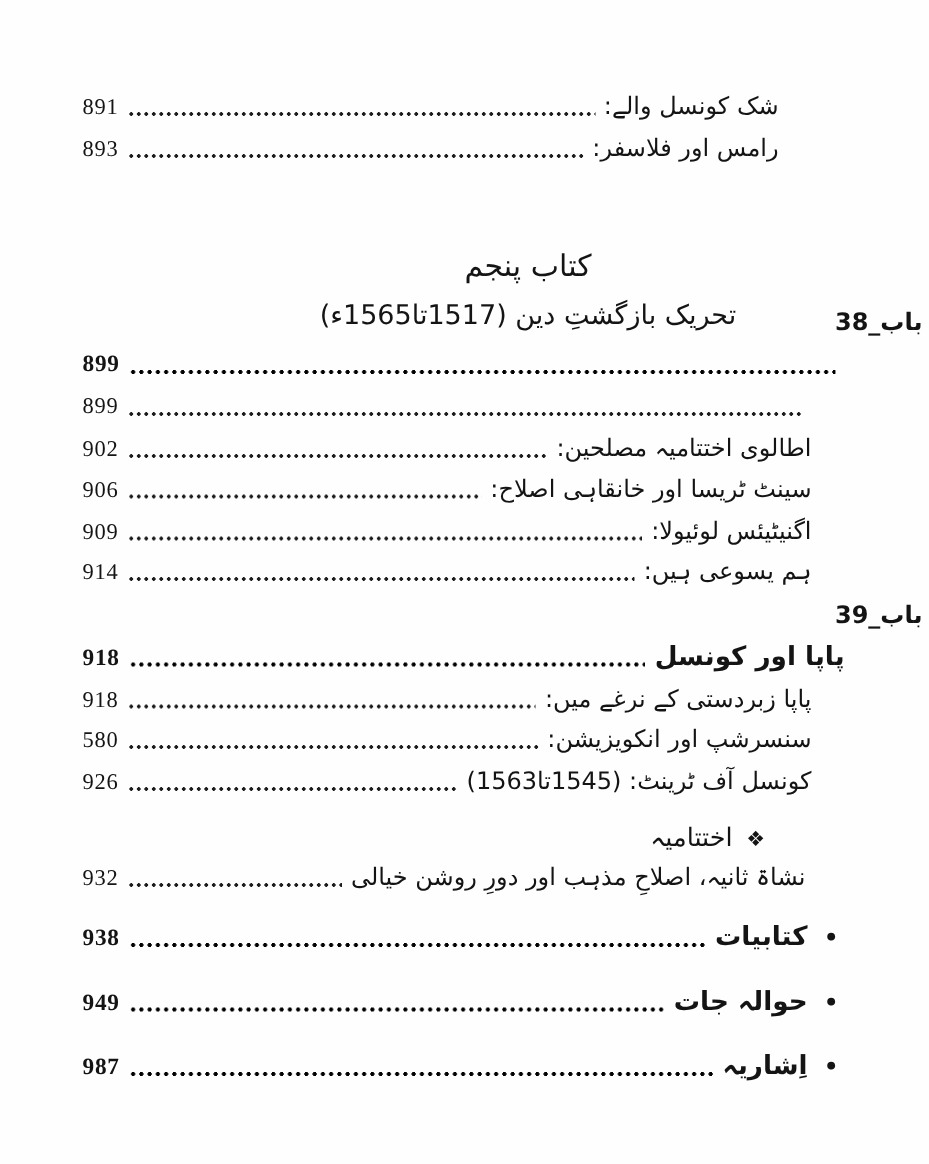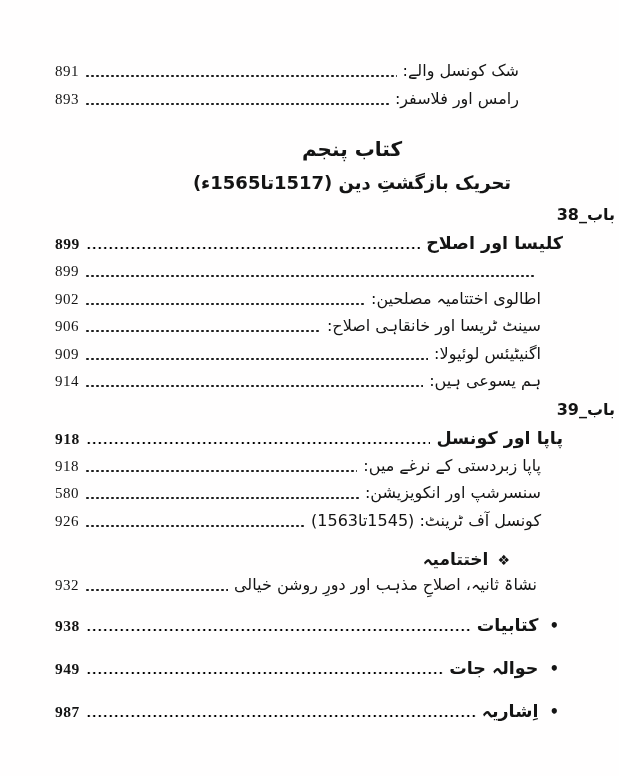--- a/index.html
+++ b/index.html
@@ -48,36 +48,37 @@
   .concl-entry{padding-right:78px;}
   .bullet-row{padding-right:56px;}
   .bullet{
     font-size:15px;font-weight:bold;
     margin-inline-end:11px;
     line-height:26px;
   }
   .book-header{
     position:absolute;left:0;right:0;
     text-align:center;direction:rtl;
-    font-weight:bold;
+    font-weight:normal;
     padding-left:34px; 
+    margin-top:28px;
   }
   .book-title{top:134px;font-size:20px;height:30px;line-height:30px;}
   .book-subtitle{top:168px;font-size:18px;height:30px;line-height:30px;}
   .chapter-label{
     position:absolute;right:0;
     direction:rtl;text-align:right;
     font-weight:bold;font-size:16px;
     height:26px;line-height:26px;
   }
   .section-heading{
     position:absolute;right:0;left:0;
     direction:rtl;text-align:right;
     padding-right:105px;
-    font-weight:bold;font-size:17px;
+    font-weight:normal;font-size:17px;
     height:26px;line-height:26px;
   }
   .section-heading .marker{
     font-size:14px;margin-inline-end:9px;
   }
 </style>
 </head>
 <body>
 
 <div class="page">
@@ -92,21 +93,20 @@
       <span class="title">رامس اور فلاسفر:</span>
       <span class="leader"></span>
       <span class="page-num">893</span>
     </div>
 
     <div class="book-header book-title">کتاب پنجم</div>
     <div class="book-header book-subtitle">تحریک بازگشتِ دین (1517تا1565ء)</div>
 
     <div class="chapter-label" style="top:202px">باب_38</div>
     <div class="row bold-row chapter-head" style="top:230px">
-      <span class="title">کلیسا اور اصلاح</span>
       <span class="leader"></span>
       <span class="page-num">899</span>
     </div>
     <div class="row sub" style="top:258px">
       <span class="leader"></span>
       <span class="page-num">899</span>
     </div>
     <div class="row sub" style="top:286px">
       <span class="title">اطالوی اختتامیہ مصلحین:</span>
       <span class="leader"></span>

